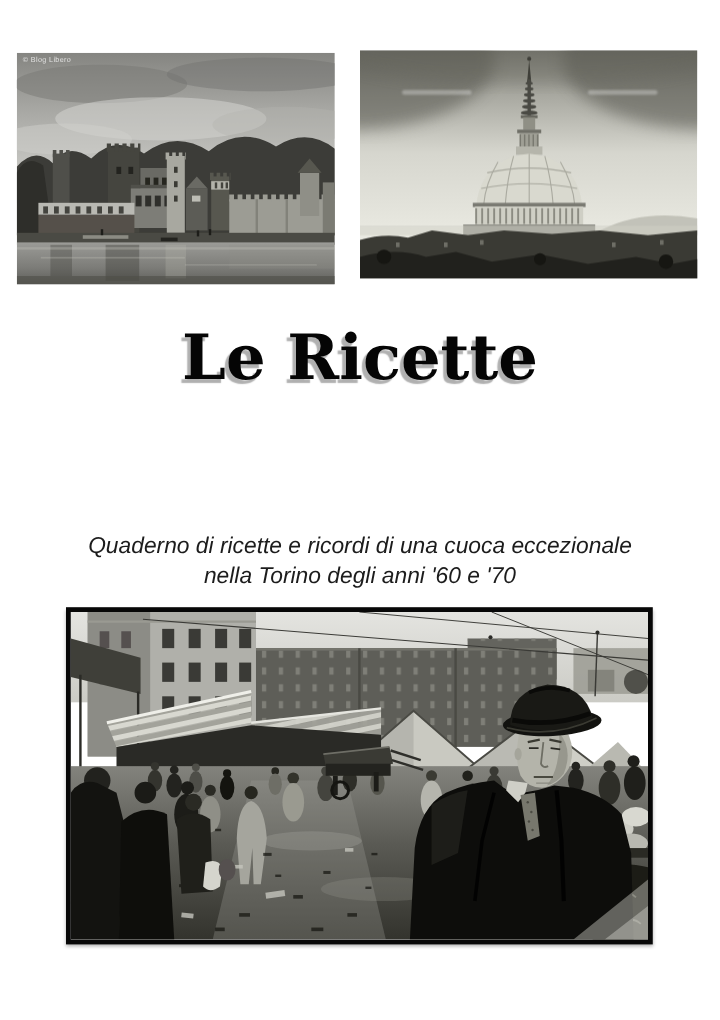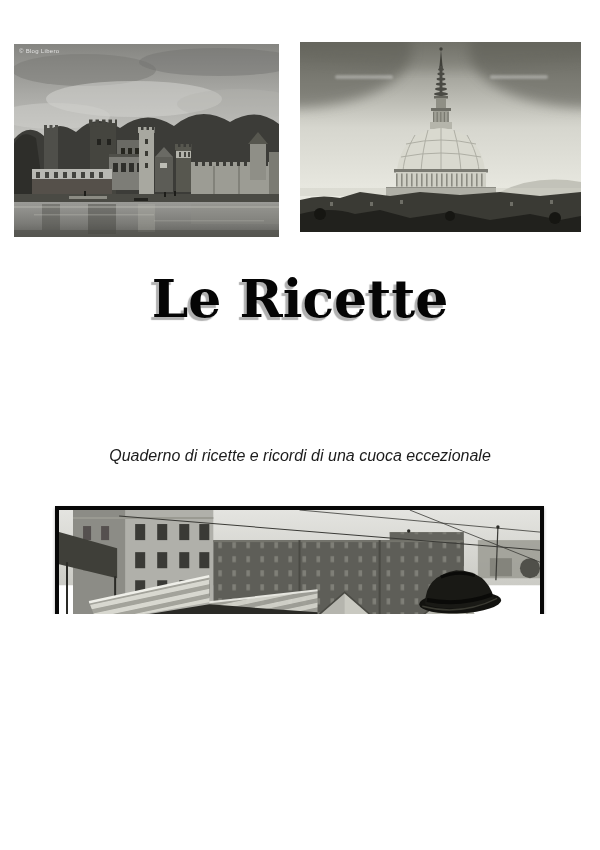--- a/index.html
+++ b/index.html
@@ -1,30 +1,30 @@
 <!DOCTYPE html>
 <html><head>
 <meta charset="utf-8">
 <style>
   html,body{margin:0;padding:0;background:#ffffff;}
-  .page{position:relative;width:600px;height:614px;background:#ffffff;overflow:hidden;
+  .page{position:relative;width:600px;height:850px;background:#ffffff;overflow:hidden;
         font-family:"Liberation Sans",sans-serif;}
   figure{margin:0;position:absolute;padding:0;}
   figure svg{display:block;width:100%;height:100%;}
   .photo-left{left:14px;top:44px;width:265px;height:193px;}
   .photo-right{left:300px;top:42px;width:281px;height:190px;}
   .photo-bottom{left:55px;top:506px;width:481px;height:273px;border:4px solid #070707;
                 box-shadow:0 2px 3px rgba(0,0,0,.30);}
   .page-title{position:absolute;top:262px;left:0;width:600px;margin:0;text-align:center;
          font-family:"DejaVu Serif","Liberation Serif",serif;font-weight:bold;
          font-size:52px;line-height:74px;color:#050505;
          text-shadow:-3px 3px 1px #b0b0b0;}
   .page-title span{display:block;}
   .subtitle{position:absolute;top:443px;left:0;width:600px;margin:0;text-align:center;
-         font-style:italic;font-size:16px;line-height:25px;color:#1c1c1c;}
+         font-style:italic;font-size:19px;line-height:25px;color:#1c1c1c;}
   .subtitle span{display:block;}
   .wm-left{position:absolute;top:4px;left:5px;font-size:6px;color:#f0f0f0;opacity:.85;
            filter:blur(.4px);letter-spacing:.3px;}
 </style>
 </head>
 <body>
 
 <div class="page">
 
   <figure class="photo-left">
@@ -204,20 +204,21 @@
         <circle cx="255" cy="176" r="6" fill="#161612"></circle>
     </svg>
   </figure>
 
   <h1 class="page-title">
     <span>Le Ricette</span>
   </h1>
 
   <p class="subtitle">
     <span>Quaderno di ricette e ricordi di una cuoca eccezionale</span>
+    <span>nella Torino degli anni '60 e '70</span>
   </p>
 
   <figure class="photo-bottom">
     <svg viewBox="0 0 480 272" preserveAspectRatio="none">
       <defs>
         <linearGradient id="BskyG" x1="0" y1="0" x2="0" y2="1">
           <stop offset="0" stop-color="#e4e4e0"></stop>
             <stop offset="1" stop-color="#cbcbc5"></stop>
         </linearGradient>
         <linearGradient id="BgndG" x1="0" y1="0" x2="0" y2="1">

